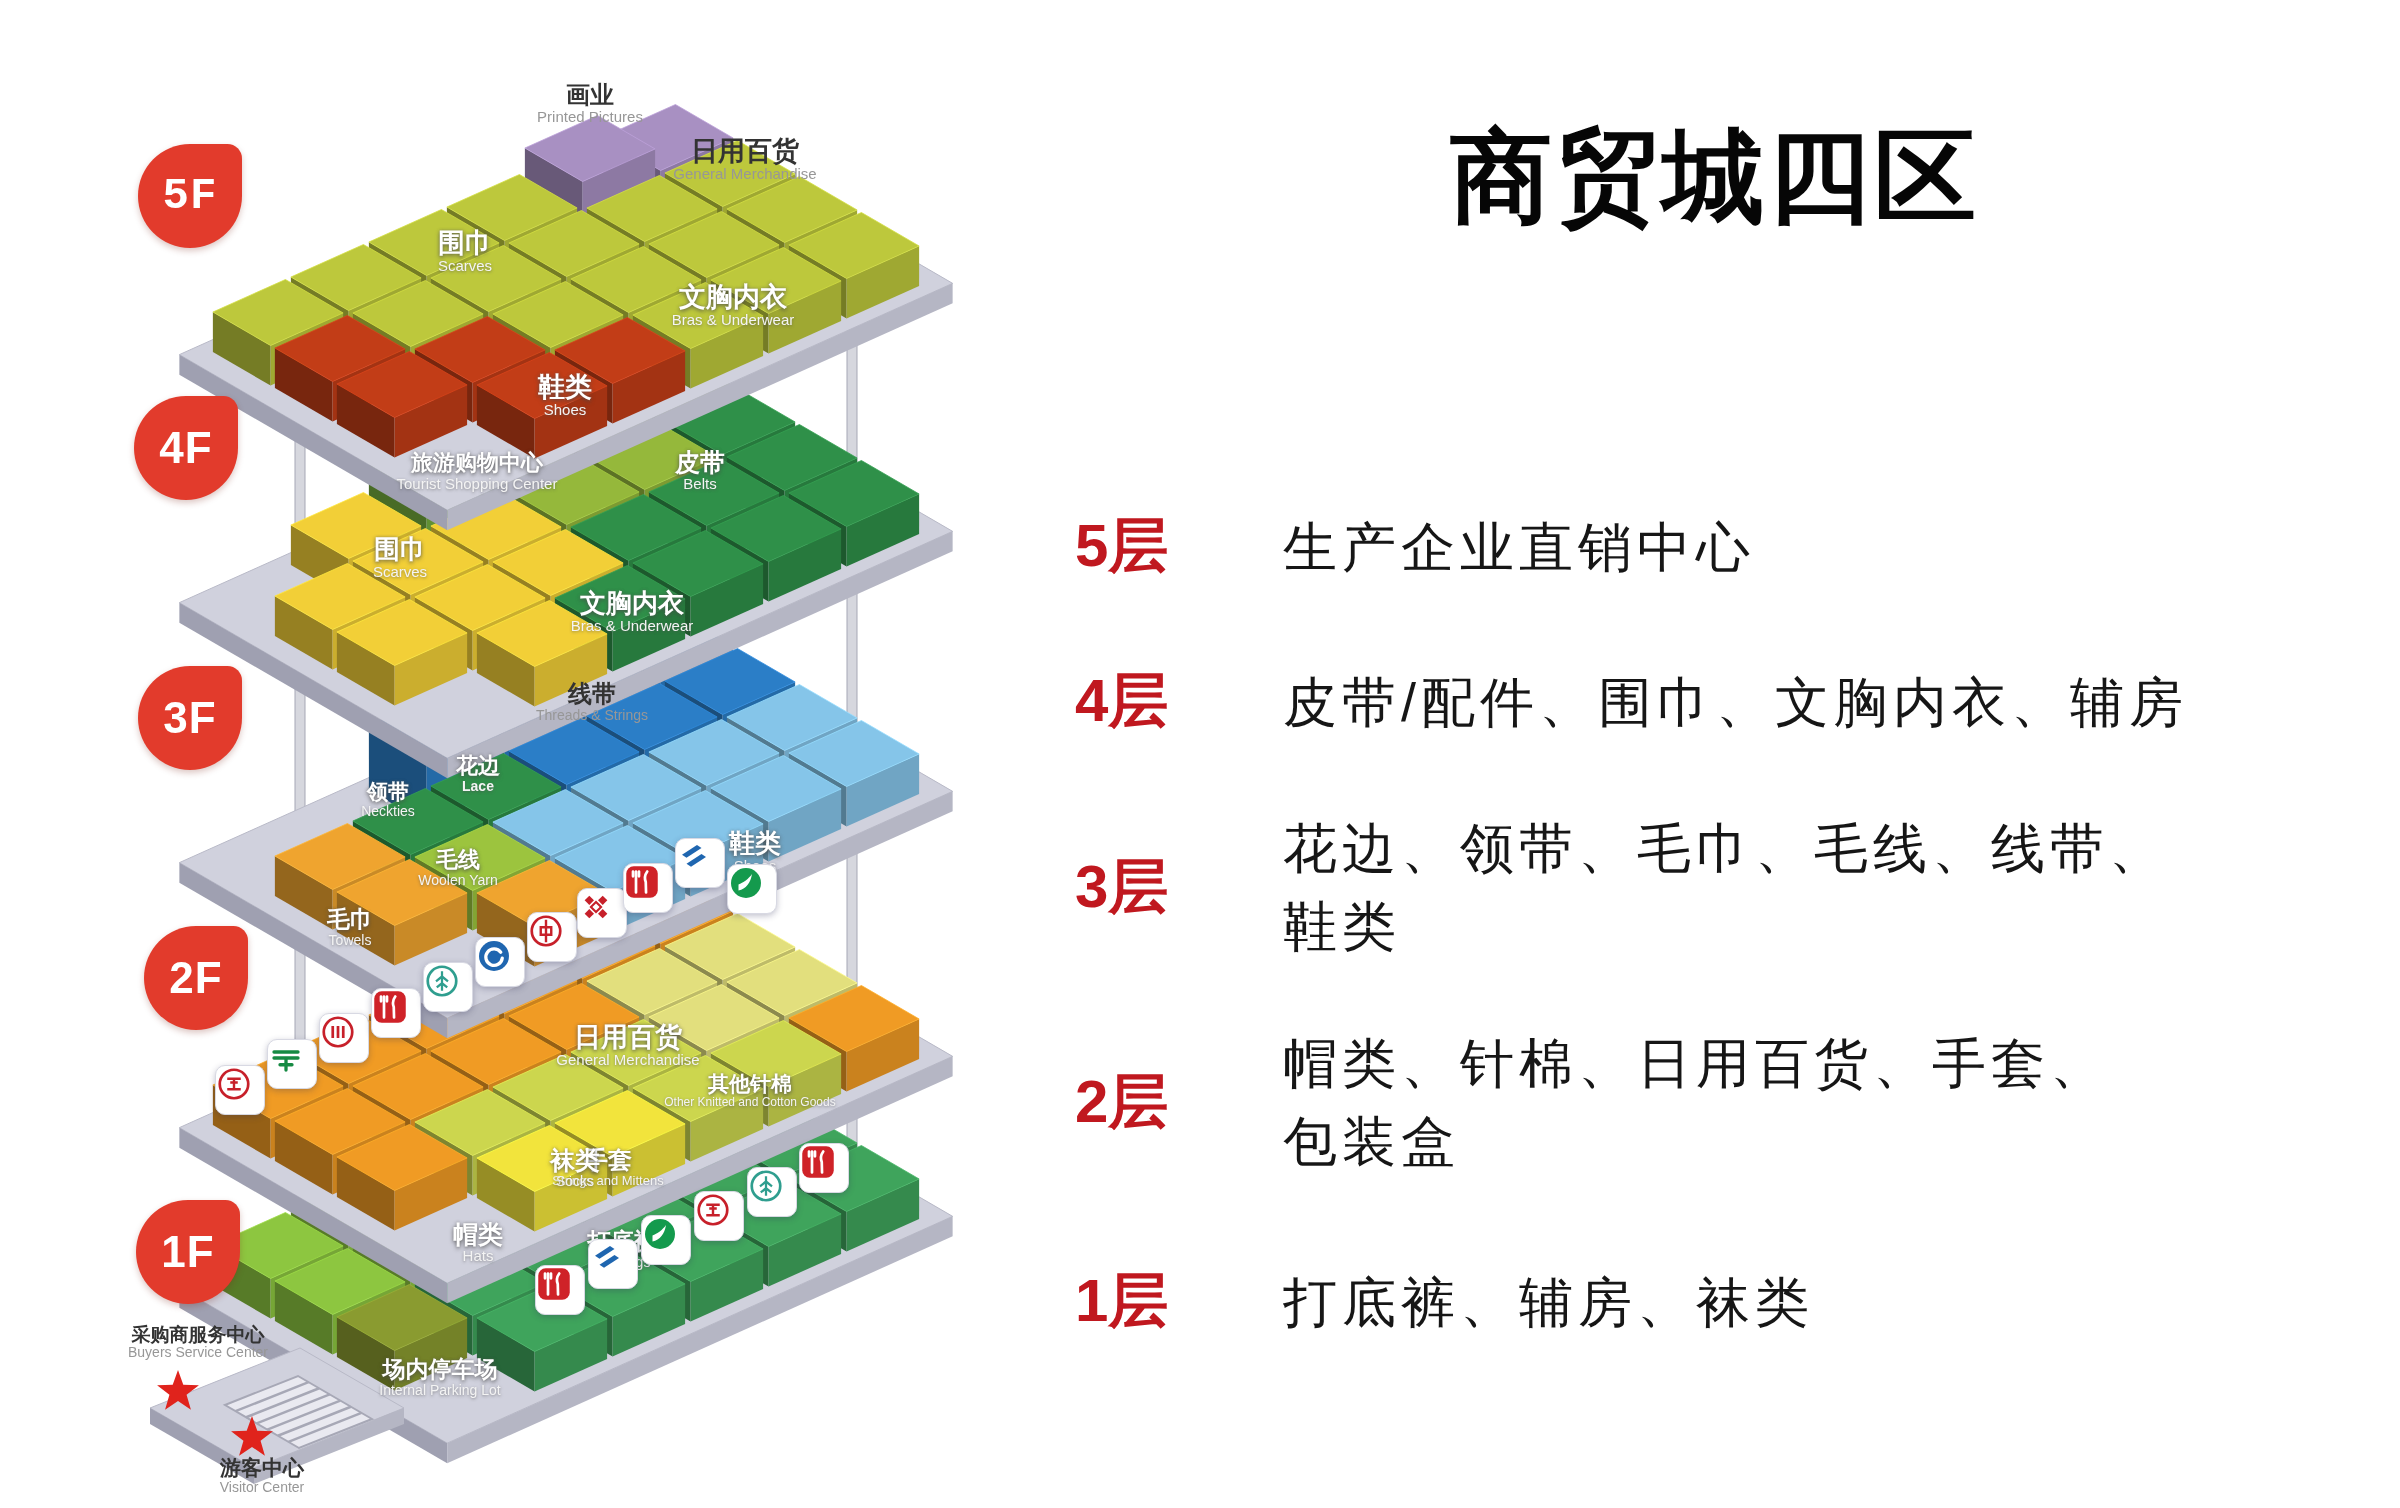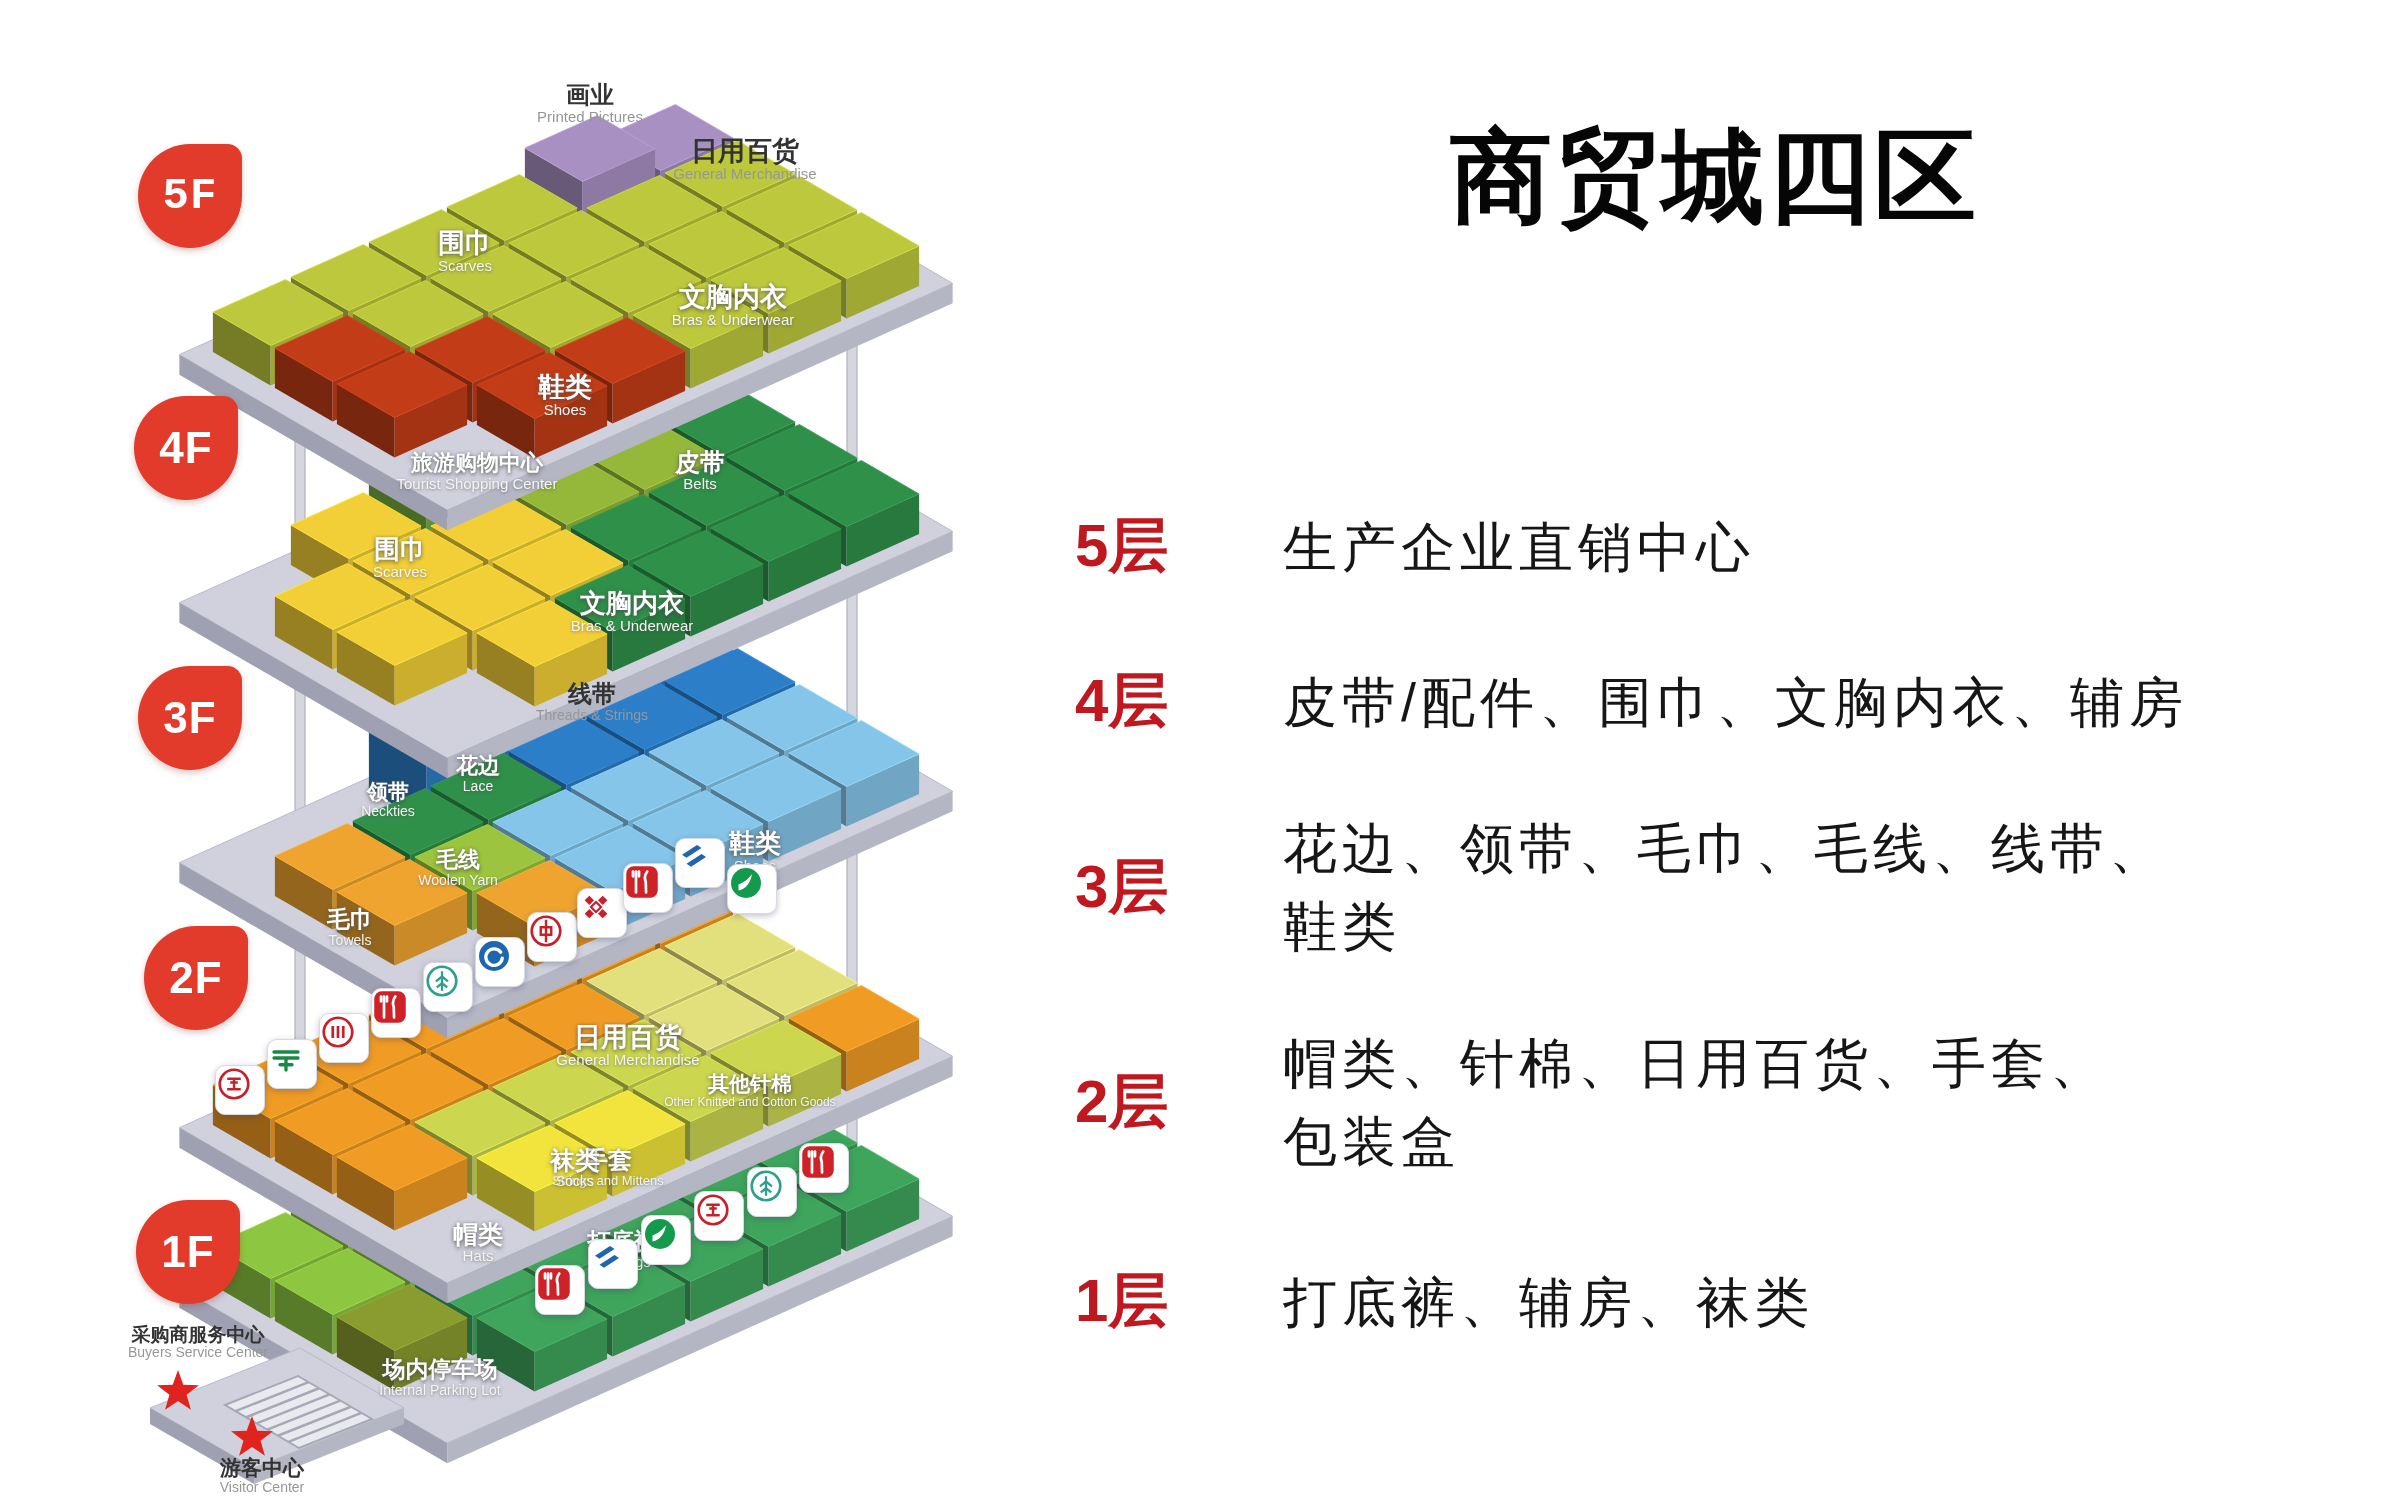--- a/index.html
+++ b/index.html
@@ -462,21 +462,21 @@
       <div class="flabel dark" style="left: 592px; top: 702px;">
         <span class="zh" style="font-size: 24px;">线带</span>
         <span class="en" style="font-size: 14px;">Threads &amp; Strings</span>
       </div>
       <div class="flabel" style="left: 388px; top: 800px;">
         <span class="zh" style="font-size: 21px;">领带</span>
         <span class="en" style="font-size: 14px;">Neckties</span>
       </div>
       <div class="flabel" style="left: 478px; top: 774px;">
         <span class="zh" style="font-size: 22px;">花边</span>
-        <span class="en" style="font-size: 14px;">Lace</span>
+        <span class="en" style="font-size: 14px; font-weight: bold;">Lace</span>
       </div>
       <div class="flabel" style="left: 458px; top: 868px;">
         <span class="zh" style="font-size: 22px;">毛线</span>
         <span class="en" style="font-size: 14px;">Woolen Yarn</span>
       </div>
       <div class="flabel" style="left: 350px; top: 928px;">
         <span class="zh" style="font-size: 23px;">毛巾</span>
         <span class="en" style="font-size: 14px;">Towels</span>
       </div>
       <div class="flabel" style="left: 755px; top: 852px;">

